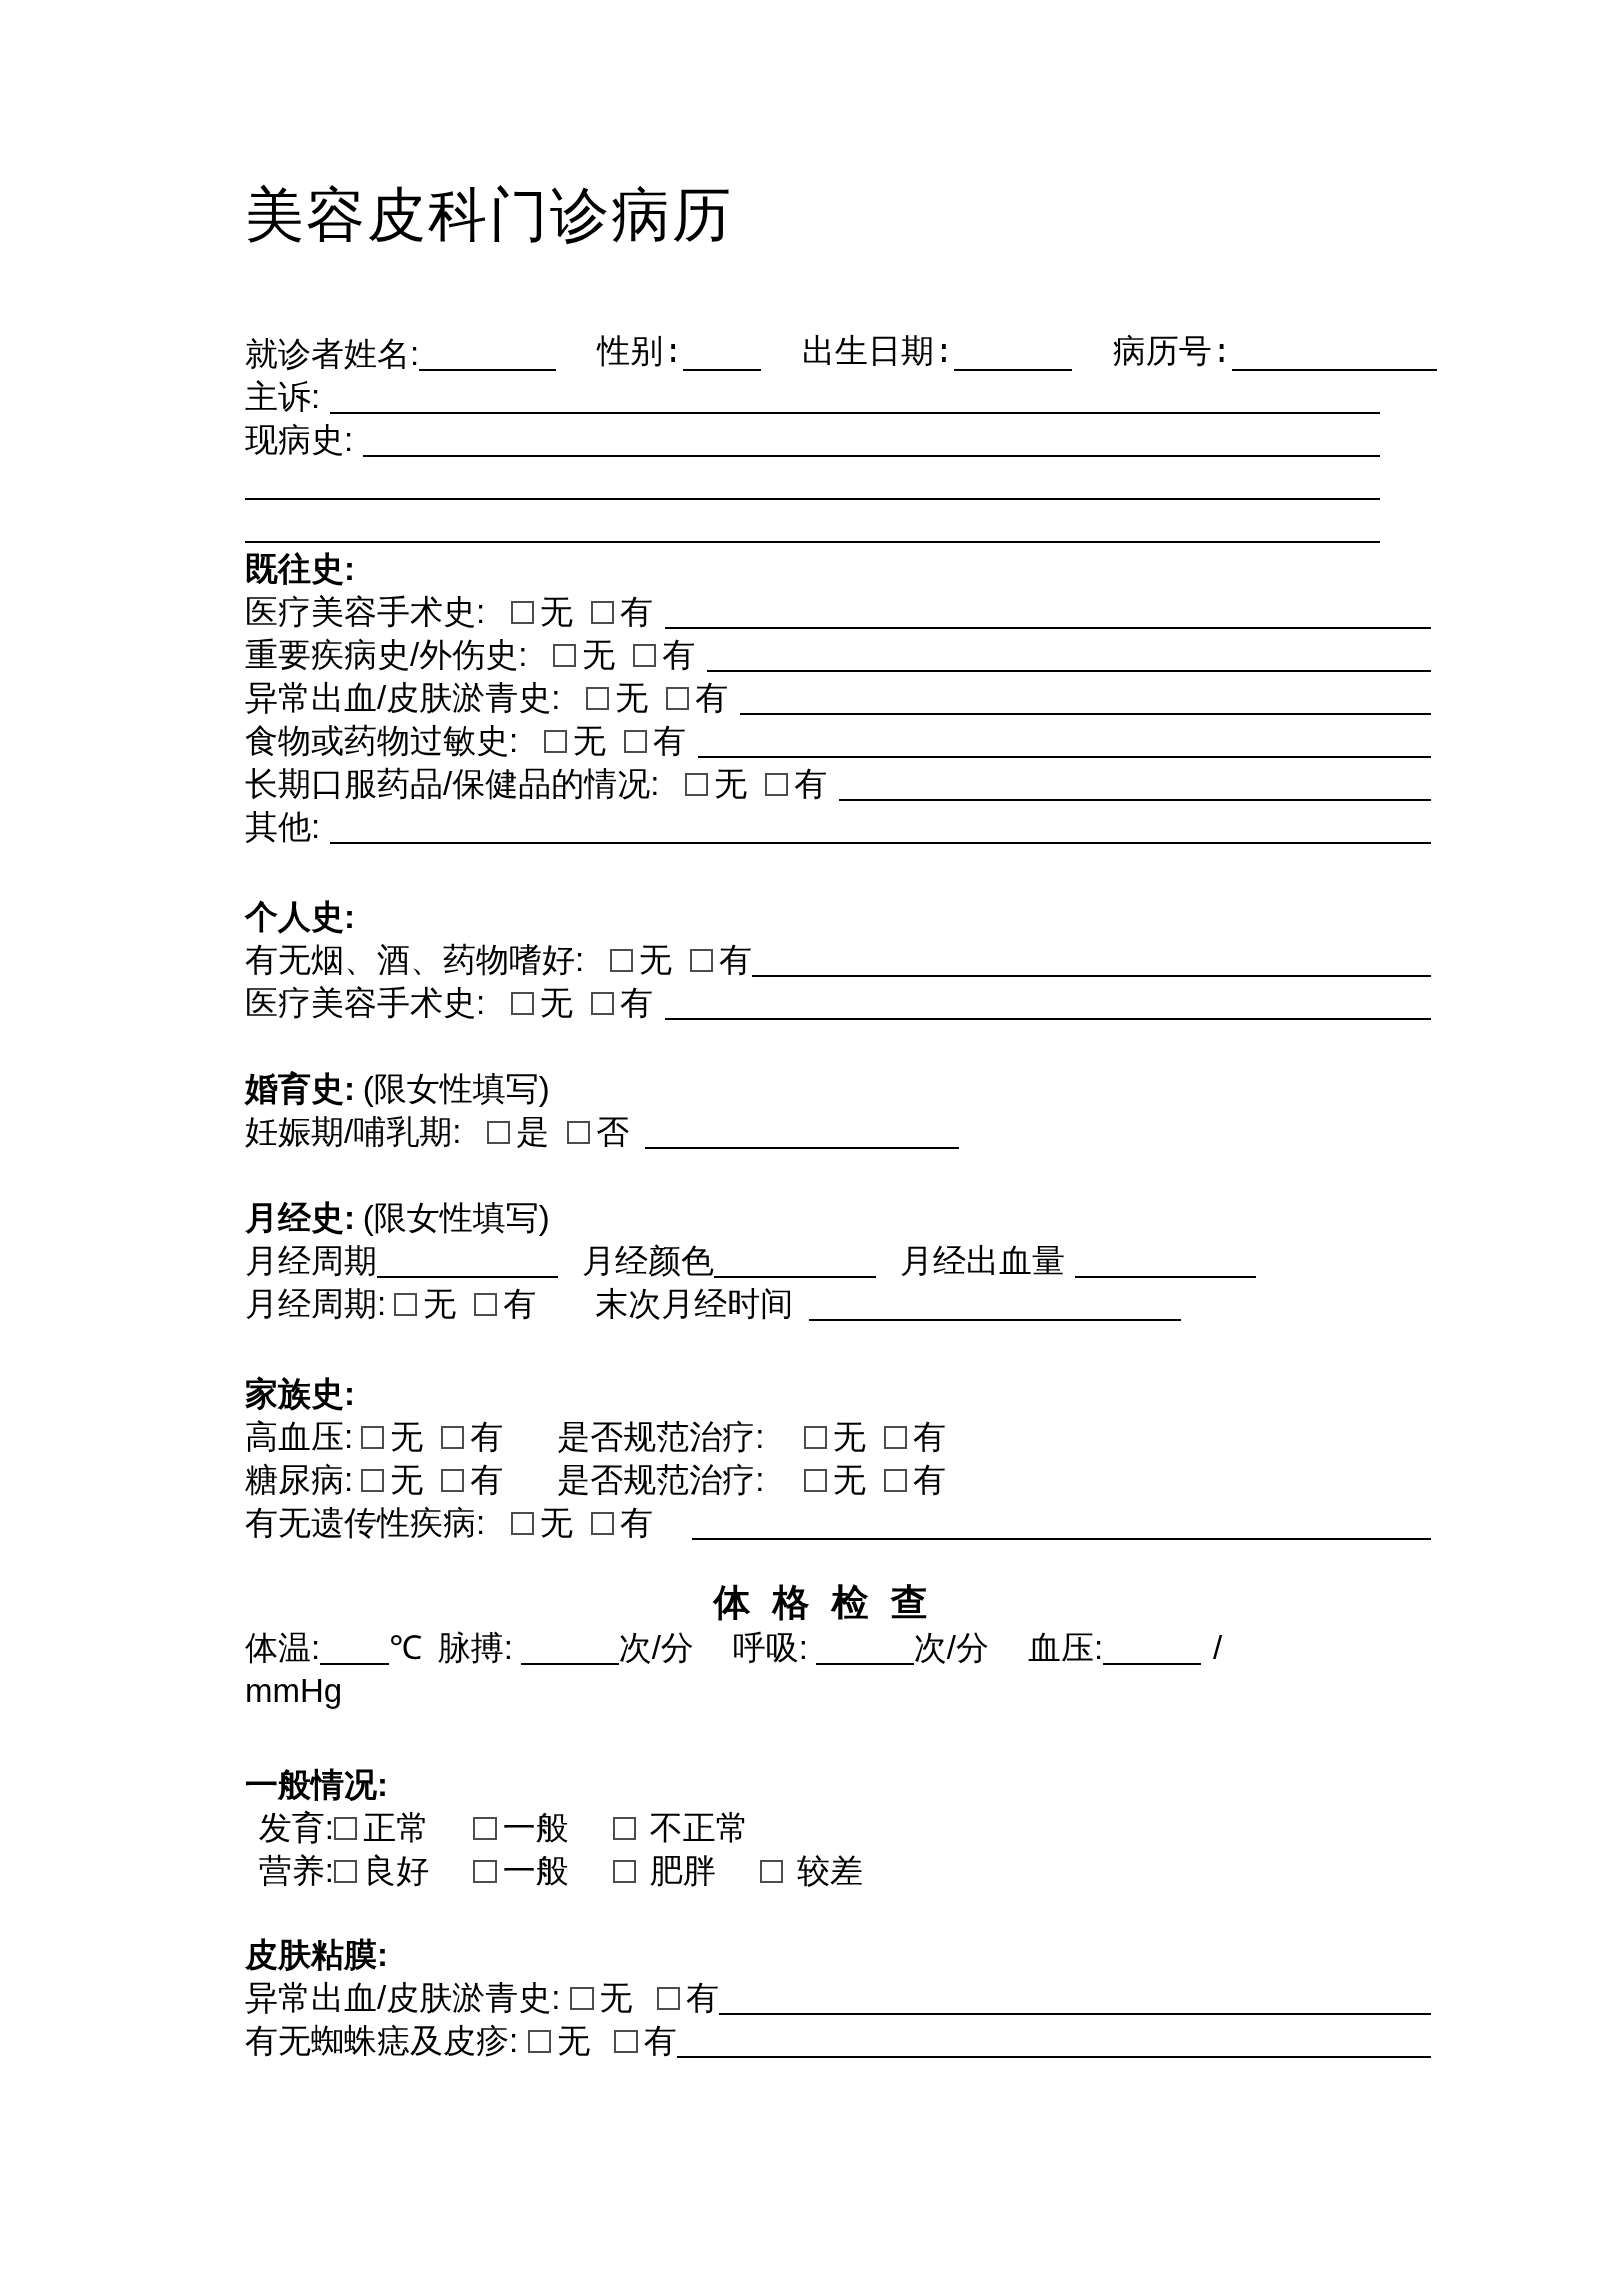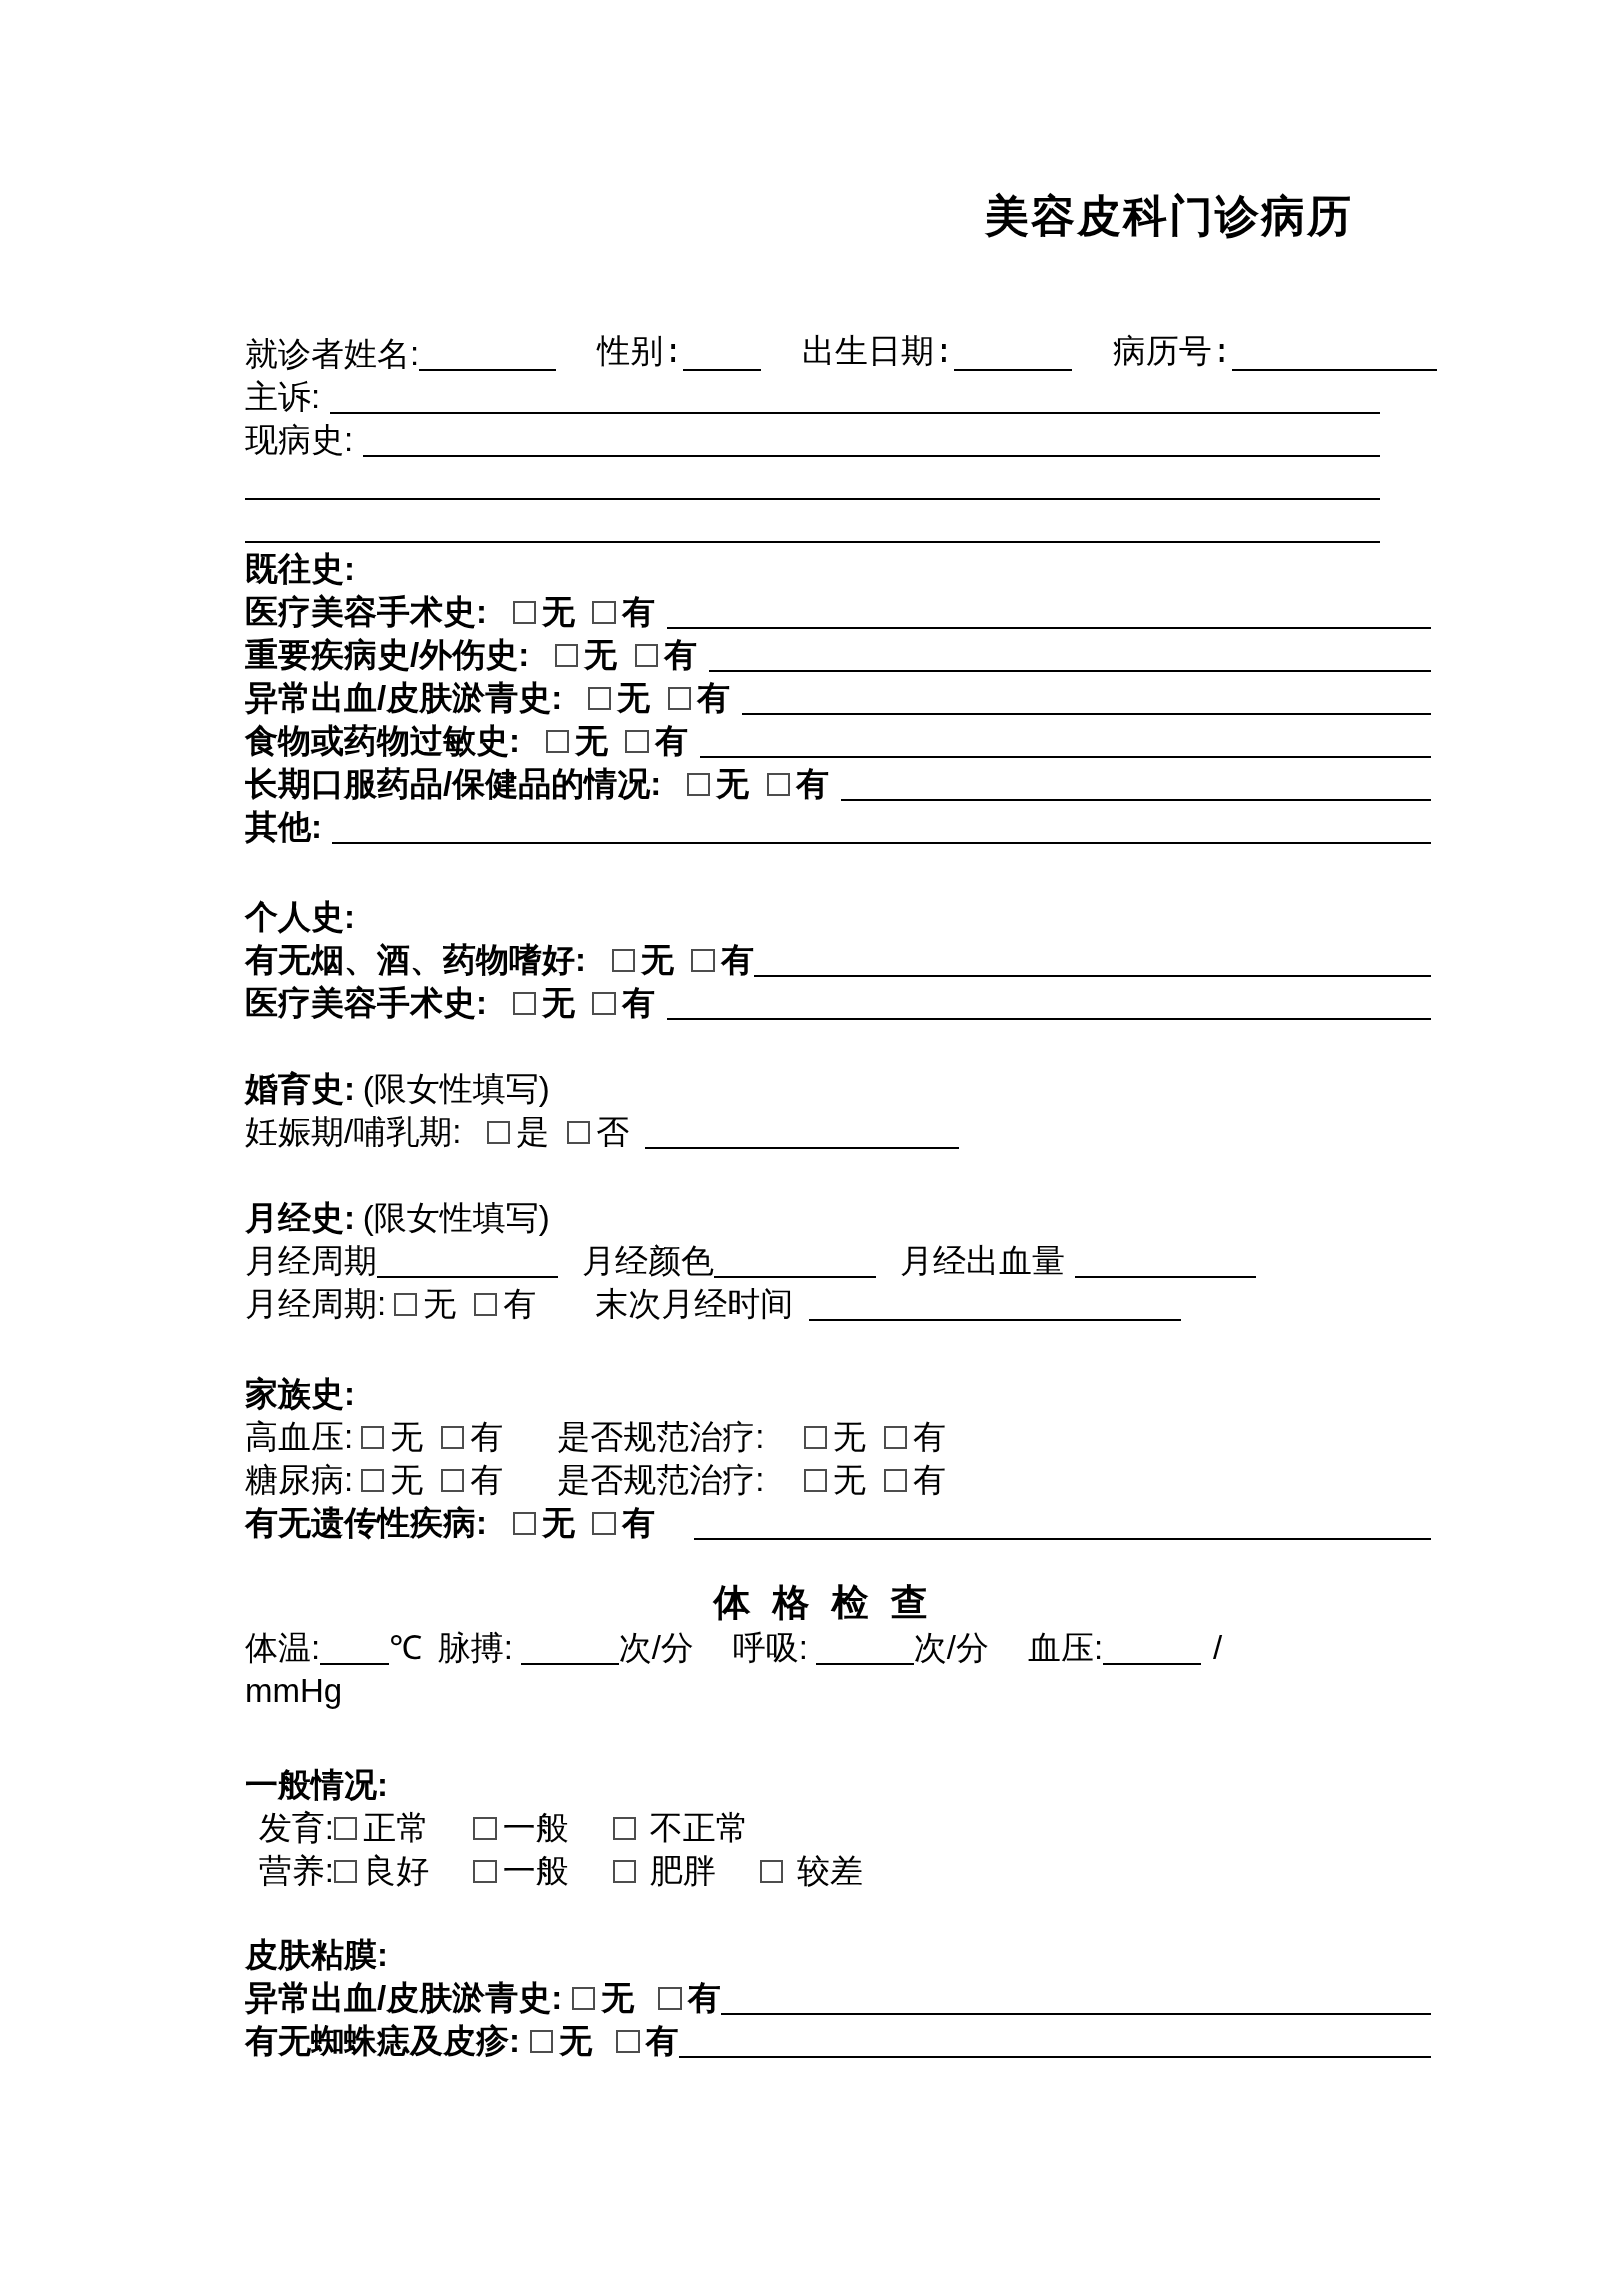--- a/index.html
+++ b/index.html
@@ -13,23 +13,23 @@
     font-size:33px;
     overflow:hidden;
   }
   .content {
     position:absolute; left:245px; top:0;
     width:1206px;
   }
   .title {
     margin-top:181px;
     padding-right:98px;
-    text-align:right;
-    font-size:44px;
-    font-weight:700;
+    text-align:left;
+    font-size:59px;
+    font-weight:400;
     line-height:69px;
     letter-spacing:2px;
   }
   .info-block { margin-top:82px; }
   .row {
     display:flex;
     align-items:flex-end;
     height:43px;
     white-space:nowrap;
   }
@@ -49,21 +49,21 @@
     height:9.8px;
     margin-bottom:3.9px;
   }
   .fill {
     flex:1;
     border-bottom:2.9px solid #000;
     height:9.8px;
     margin-bottom:3.9px;
   }
   .mr14 { margin-right:13.7px; }
-  .mr20 { margin-right:19.6px;font-weight:bold; }
+  .mr20 { margin-right:19.6px; }
   .mr72 { margin-right:71px; }
   .ml8  { margin-left:7.8px; }
   .ml10 { margin-left:9.8px; }
   .ml12 { margin-left:11.8px; }
   .ml16 { margin-left:15.7px; }
   .ml18 { margin-left:17.6px; }
   .ml24 { margin-left:41px;font-family:Liberation Mono, monospace; }
   .ml26 { margin-left:25.5px; }
   .ml30 { margin-left:24px; }
   .ml40 { margin-left:39px; }

